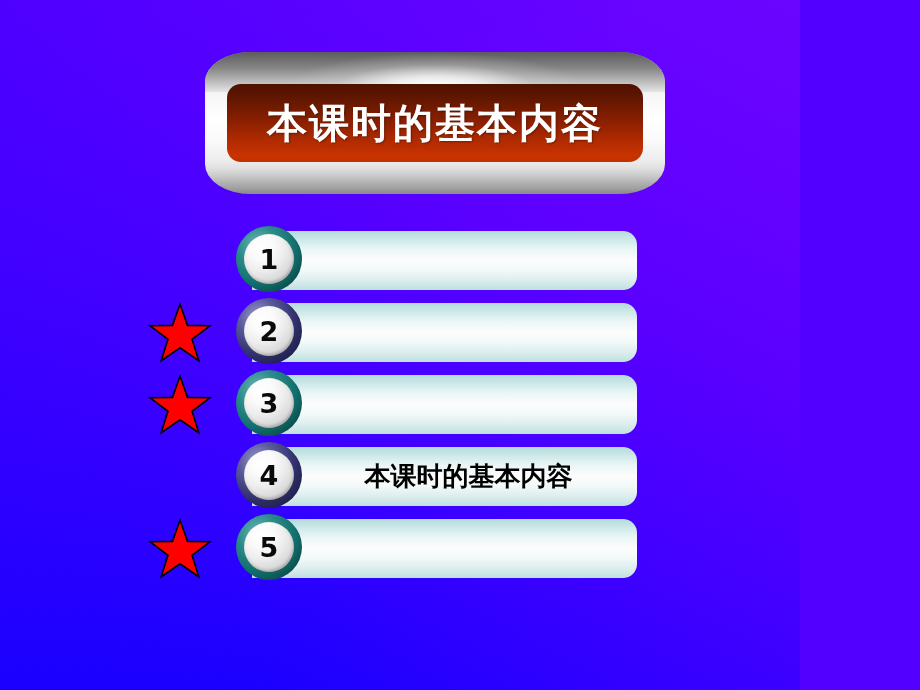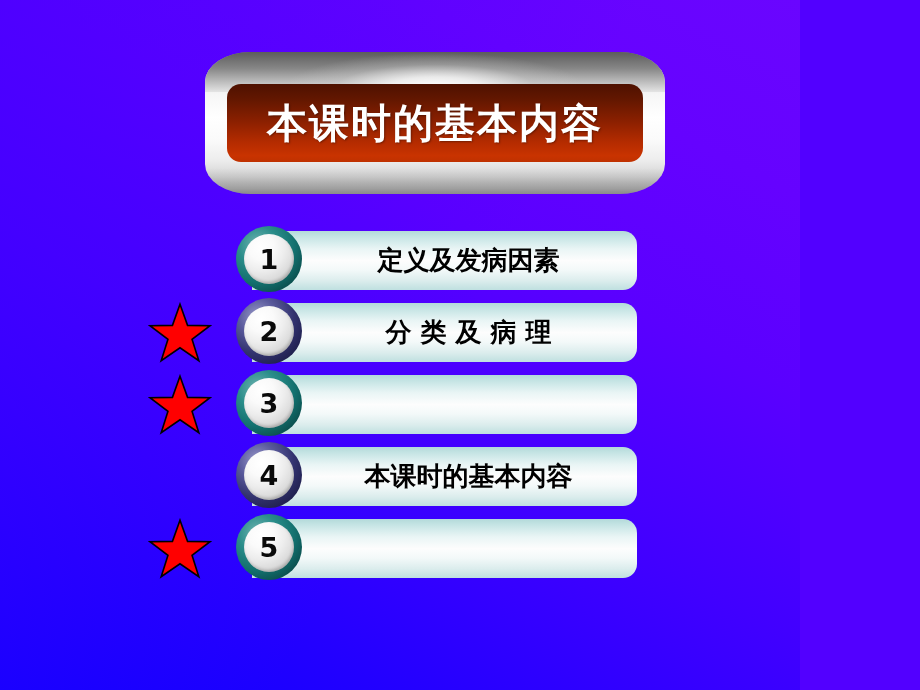--- a/index.html
+++ b/index.html
@@ -238,36 +238,34 @@
 
   <div id="list">
 
     <div class="row">
       <div class="row-bar"></div>
       <div class="row-badge teal">
         <div class="row-badge-inner">
           <span class="row-num">1</span>
         </div>
       </div>
-      <div class="row-label">定义及发病因素</div>
     </div>
 
     <div class="row">
       <div class="row-star">
         <svg viewBox="0 0 100 96" xmlns="http://www.w3.org/2000/svg">
           <polygon points="50,3 61.8,36.1 97,36.6 68.8,57.9 79.4,91.4 50,71 20.6,91.4 31.2,57.9 3,36.6 38.2,36.1" fill="#FF0000" stroke="#000000" stroke-width="2.5" stroke-linejoin="miter"></polygon>
         </svg>
       </div>
       <div class="row-bar"></div>
       <div class="row-badge navy">
         <div class="row-badge-inner">
           <span class="row-num">2</span>
         </div>
       </div>
-      <div class="row-label">分 类 及 病 理</div>
     </div>
 
     <div class="row">
       <div class="row-star">
         <svg viewBox="0 0 100 96" xmlns="http://www.w3.org/2000/svg">
           <polygon points="50,3 61.8,36.1 97,36.6 68.8,57.9 79.4,91.4 50,71 20.6,91.4 31.2,57.9 3,36.6 38.2,36.1" fill="#FF0000" stroke="#000000" stroke-width="2.5" stroke-linejoin="miter"></polygon>
         </svg>
       </div>
       <div class="row-bar"></div>
       <div class="row-badge teal">

